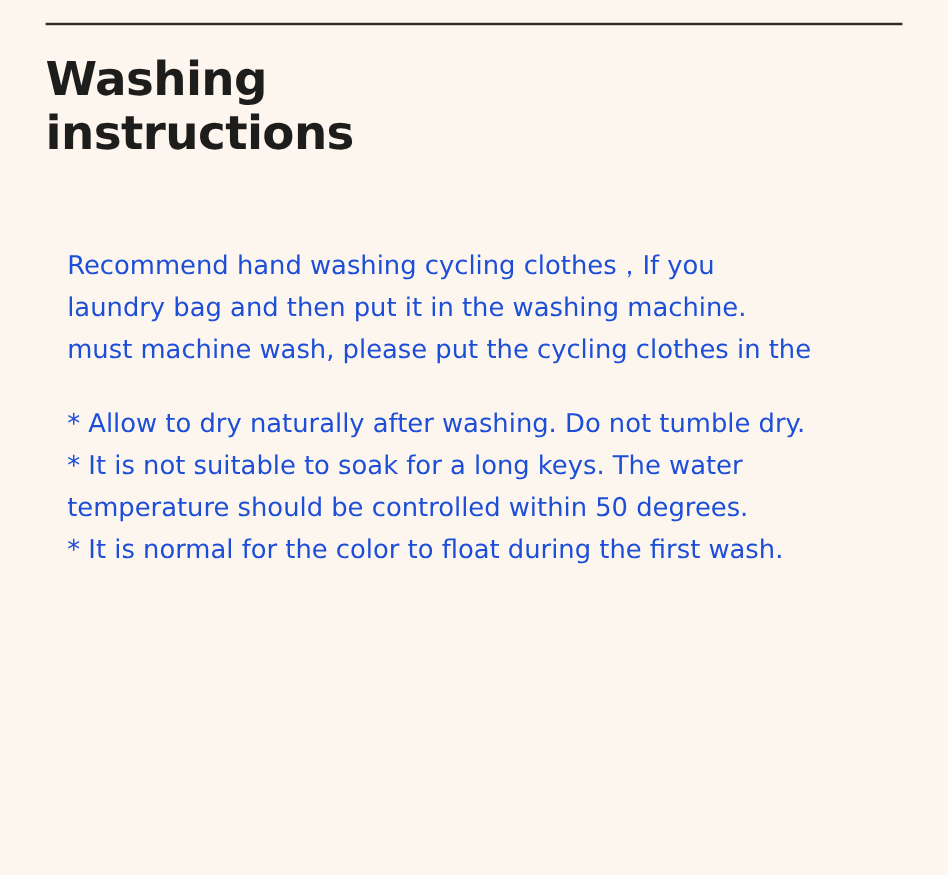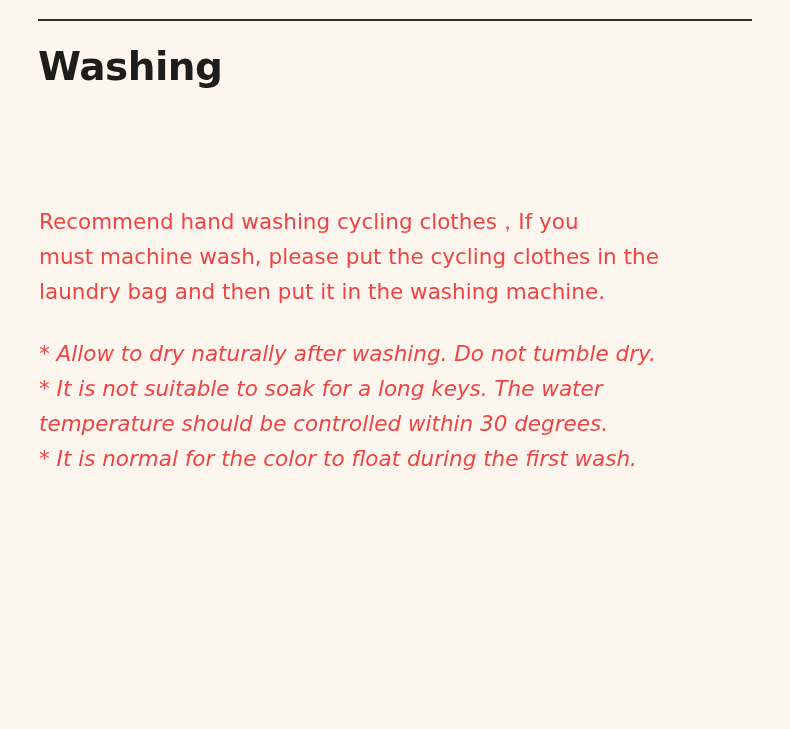--- a/index.html
+++ b/index.html
@@ -36,75 +36,74 @@
     font-family: "DejaVu Sans", sans-serif;
     font-weight: bold;
     font-size: 39px;
     line-height: 45px;
     letter-spacing: -0.5px;
     color: #1d1d1b;
     margin: 0;
   }
   .body-text {
     position: absolute;
-    left: 39px;
+    left: 56px;
     top: 204px;
     width: 672px;
     font-size: 21.5px;
     line-height: 35px;
-    color: #ef4444;
+    color: #1d4ed8;
   }
   .para {
     margin: 0;
   }
   .spacer {
     height: 27px;
   }
   .bullet-line {
     margin: 0;
     white-space: nowrap;
   }
   .bullet-wrap {
     margin: 0;
-    font-style: italic;
   }
   .icons {
     position: absolute;
     right: 0;
     top: 0;
     width: 120px;
     height: 729px;
   }
 </style>
 </head>
 <body>
 
 <div class="page">
 
   <div class="top-rule"></div>
 
-  <h1 class="title"><span>Washing</span><br></h1>
+  <h1 class="title"><span>Washing</span><br><span>instructions</span></h1>
 
   <div class="body-text">
 
     <div class="para">
       <div>Recommend hand washing cycling clothes，If you</div>
+      <div>laundry bag and then put it in the washing machine.</div>
       <div>must machine wash, please put the cycling clothes in the</div>
-      <div>laundry bag and then put it in the washing machine.</div>
     </div>
 
     <div class="spacer"></div>
 
     <div class="bullet-wrap">
       <div class="bullet-line">* Allow to dry naturally after washing. Do not tumble dry.</div>
     </div>
 
     <div class="bullet-wrap">
       <div class="bullet-line">* It is not suitable to soak for a long keys. The water</div>
-      <div class="bullet-line">temperature should be controlled within 30 degrees.</div>
+      <div class="bullet-line">temperature should be controlled within 50 degrees.</div>
     </div>
 
 
     <div class="bullet-wrap">
     </div>
 
 
     <div class="bullet-wrap">
       <div class="bullet-line">* It is normal for the color to float during the first wash.</div>
     </div>

